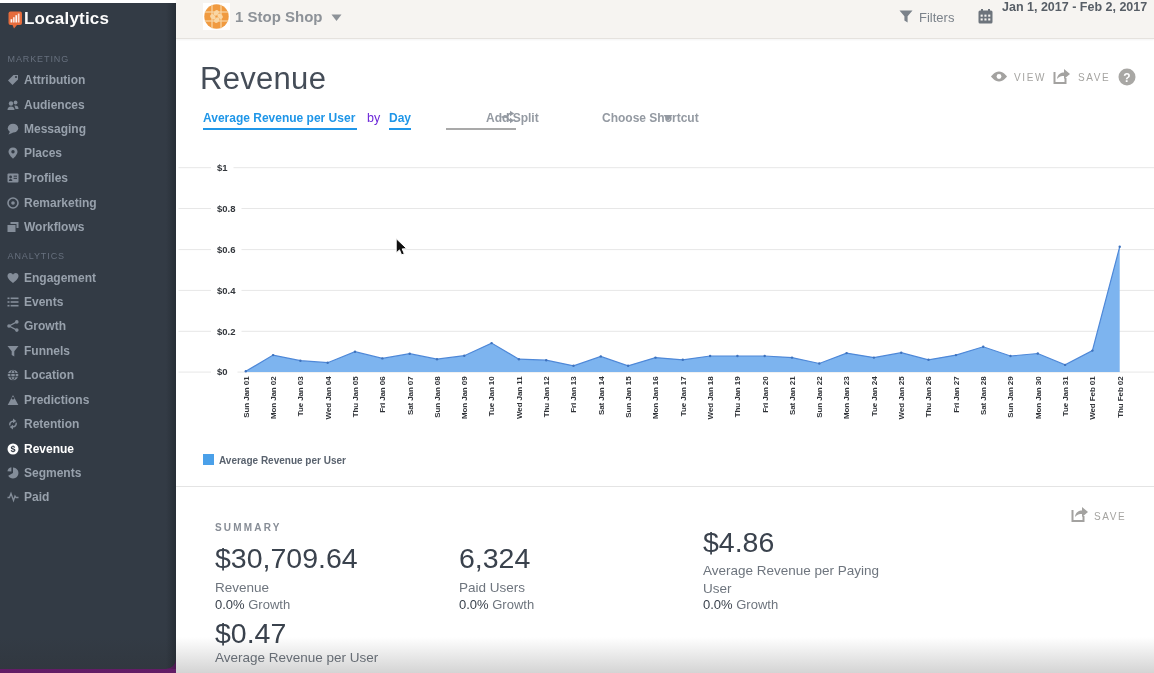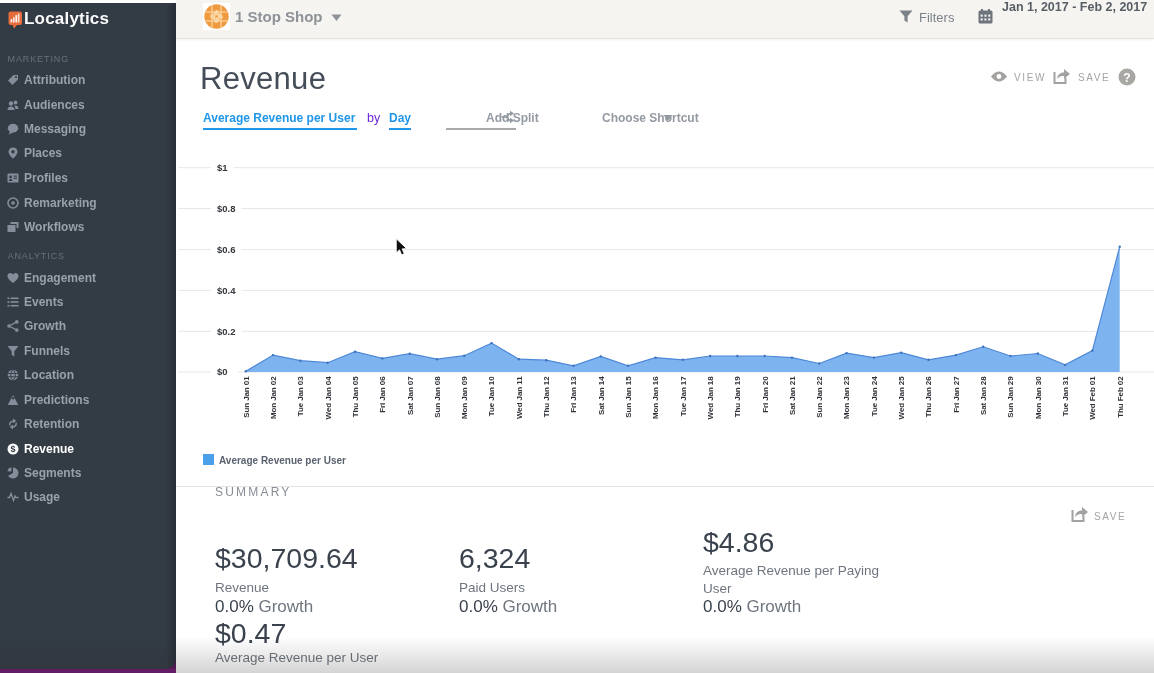--- a/index.html
+++ b/index.html
@@ -20,24 +20,24 @@
 #heading { position:absolute; left:200px; top:61px; font-size:31px; font-weight:400; color:#454d58; letter-spacing:0.3px; }
 .toolbtn { position:absolute; font-size:10px; color:#a5a4a1; letter-spacing:1.6px; font-weight:400; }
 .tab { position:absolute; font-size:12px; font-weight:bold; }
 .blue { color:#1f96e8; }
 .gray { color:#949aa2;margin-left:40px; }
 .underline-blue { position:absolute; height:2px; background:#1f96e8; }
 .underline-gray { position:absolute; height:1.5px; background:#a9a9a9; }
 #legend-sq { position:absolute; left:203px; top:454px; width:10.5px; height:10.5px; background:#4aa0e9; }
 #legend-tx { position:absolute; left:219px; top:455px; font-size:10px; font-weight:bold; color:#59626e; line-height:11px; }
 #divider { position:absolute; left:176px; top:486px; width:978px; height:1px; background:#e4e4e4; }
-#summary-t { position:absolute; left:215px; top:485px; font-size:12px; font-weight:normal; color:#878d96; letter-spacing:2.2px; }
+#summary-t { position:absolute; left:215px; top:522px; font-size:10px; font-weight:bold; color:#878d96; letter-spacing:2.2px; }
 .num { position:absolute; font-size:28.5px; color:#3a424d; }
 .lbl { position:absolute; font-size:13.5px; color:#6e757e; line-height:18px; }
-.grow { position:absolute; font-size:17px; color:#6e757e; }
+.grow { position:absolute; font-size:13px; color:#6e757e; }
 .grow b { color:#3a424d; font-weight:400; }
 #bottom-fade { position:absolute; left:0; top:637px; width:1154px; height:36px; background:linear-gradient(to bottom, rgba(40,40,40,0) 0%, rgba(40,40,40,0.20) 100%); pointer-events:none; }
 </style></head>
 <body>
 
 <svg class="abs" style="left:0;top:0" width="1154" height="673" viewBox="0 0 1154 673">
   <line x1="178.5" y1="167.7" x2="211" y2="167.7" stroke="#e7e7e7" stroke-width="1"></line>
     <line x1="233.5" y1="167.7" x2="1154" y2="167.7" stroke="#e7e7e7" stroke-width="1"></line>
     <line x1="178.5" y1="208.5" x2="211" y2="208.5" stroke="#e7e7e7" stroke-width="1"></line>
     <line x1="241.5" y1="208.5" x2="1154" y2="208.5" stroke="#e7e7e7" stroke-width="1"></line>
@@ -266,21 +266,21 @@
         <svg class="sb-ic" width="12" height="12" viewBox="0 0 12 12">
           <path d="M6 6 L6 0.5 A5.5 5.5 0 1 1 1.2 8.8 Z" fill="#848d99"></path>
           <path d="M5 5 L5 0.8 A5 5 0 0 0 1 4.9 Z" fill="#848d99" transform="translate(-0.6,-0.6)"></path>
         </svg>
         <span>Segments</span>
       </div>
 <div class="sb-item" style="top:482px">
         <svg class="sb-ic" width="12" height="12" viewBox="0 0 12 12">
           <path d="M0.5 6.5 L2.5 6.5 L4 2.5 L6.5 9.5 L8 5 L9 6.5 L11.5 6.5" stroke="#848d99" stroke-width="1.3" fill="none"></path>
         </svg>
-        <span>Usage</span>
+        <span>Paid</span>
       </div>
 
   </div>
 <div style="position:absolute;left:166px;top:0;width:10px;height:666px;background:linear-gradient(to right,rgba(10,14,20,0) 0%,rgba(10,14,20,0.30) 100%)"></div>
 </div>
 
 <div id="topbar"></div>
 
 <div class="abs" style="left:203px;top:3px;width:27px;height:27px;background:#fff"></div>
 <svg class="abs" style="left:204px;top:4px" width="25" height="25" viewBox="0 0 25 25">

